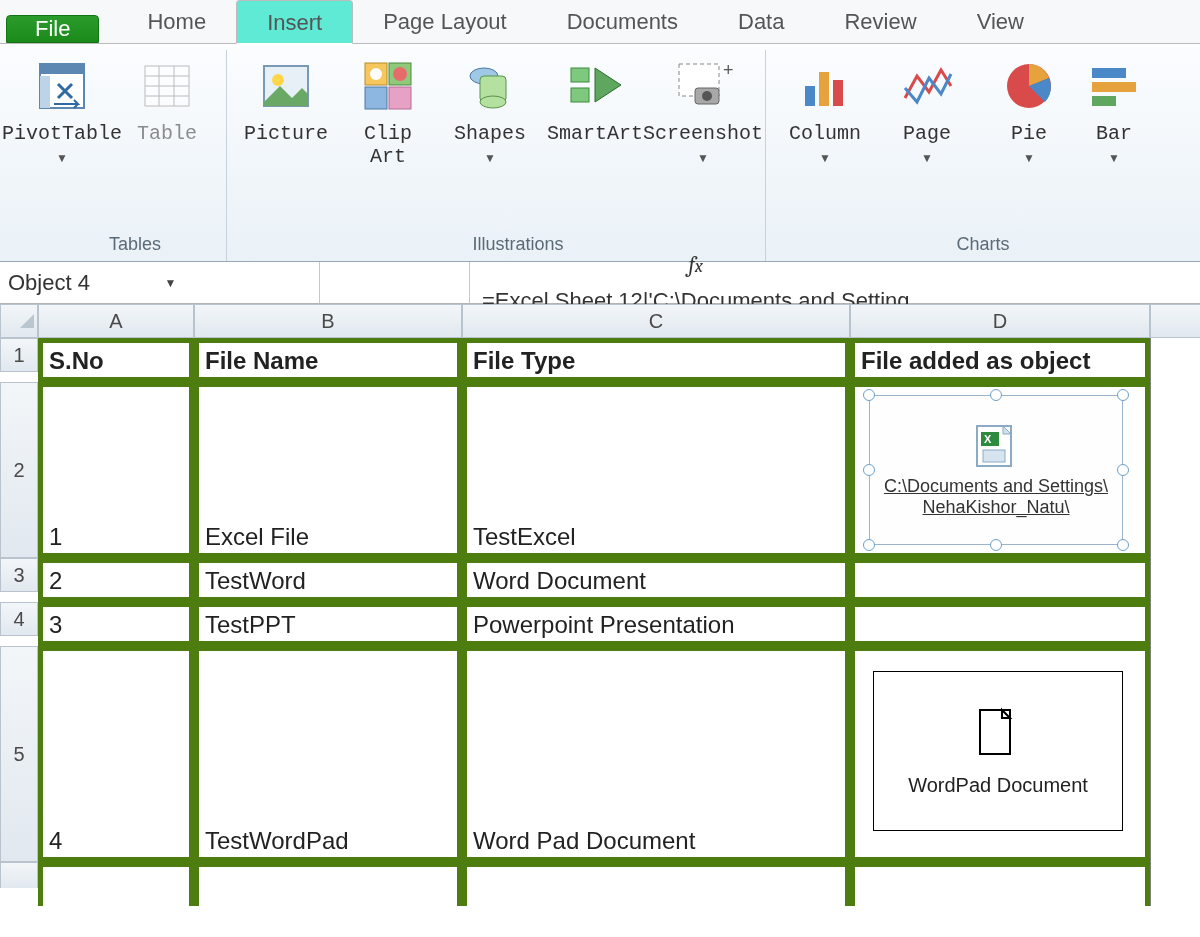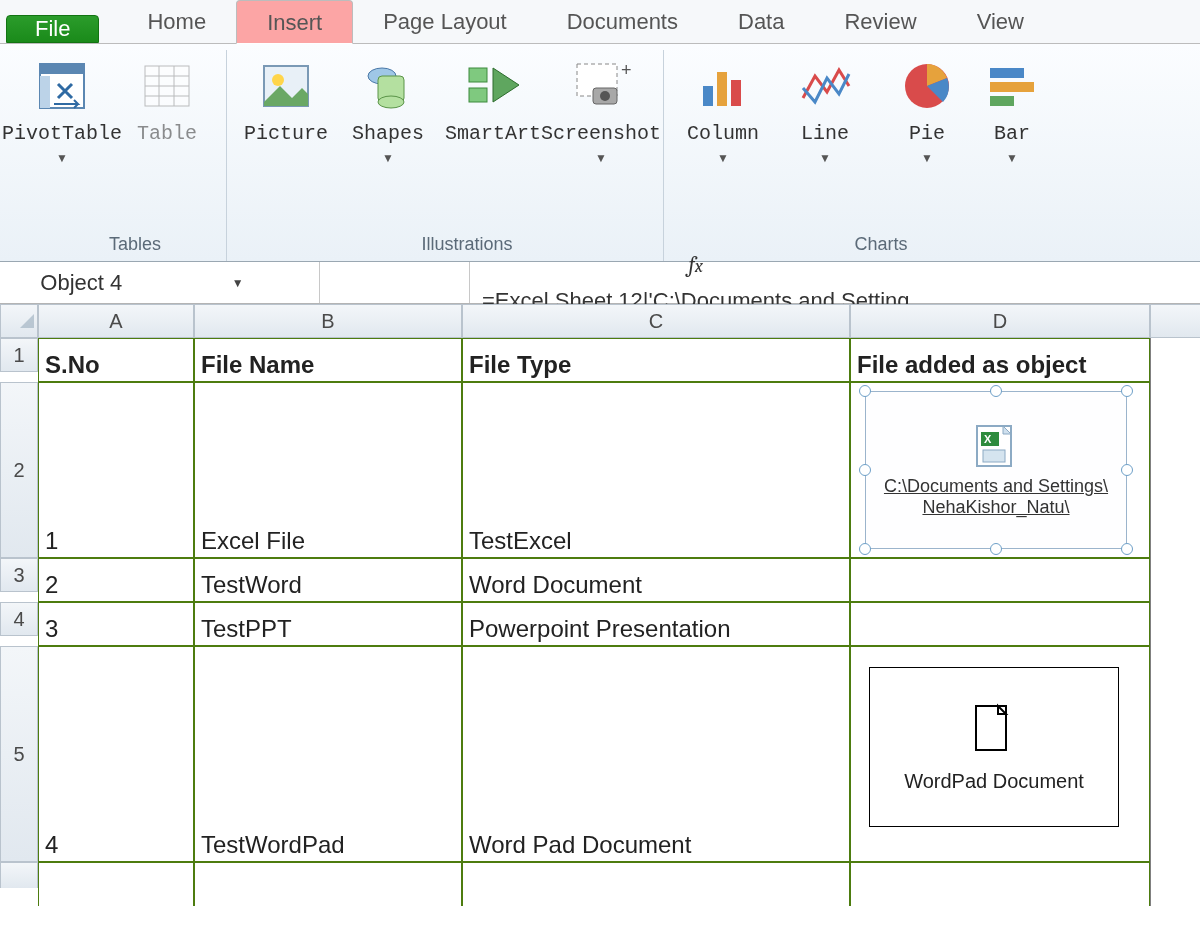--- a/index.html
+++ b/index.html
@@ -1,45 +1,45 @@
 <!DOCTYPE html>
 <html><head>
 <meta charset="utf-8">
 <style>
   * { box-sizing: border-box; }
   body { margin:0; font-family: "Segoe UI", Tahoma, sans-serif; font-size:18px; color:#333; background:#fff; width:1200px; }
   
   .tabrow { display:flex; align-items:flex-end; height:44px; background:#f6f8fa; border-bottom:1px solid #bcbcbc;}
   .filetab { background:linear-gradient(#2b9c2b,#1a8a1a); color:#fff; padding:10px 28px; font-size:22px; border:1px solid #127412; border-top-left-radius:4px; border-top-right-radius:4px; margin-right:18px; margin-left:6px; height:28px; display:flex; align-items:center;}
   .tab { padding:10px 30px 8px 30px; font-size:22px; color:#555; cursor:default; height:44px; display:flex; align-items:center;}
-  .tab.active { background:#fca5a5; border:1px solid #bcbcbc; border-bottom:1px solid #fff; border-top-left-radius:4px; border-top-right-radius:4px; position:relative; top:1px;}
+  .tab.active { background:#5eead4; border:1px solid #bcbcbc; border-bottom:1px solid #fff; border-top-left-radius:4px; border-top-right-radius:4px; position:relative; top:1px;}
   
   .ribbon { display:flex; background:linear-gradient(#fbfdff,#eaf1f7); border-bottom:1px solid #9aa7b2; padding:6px 0 0 0; height:218px;}
   .group { display:flex; flex-direction:column; align-items:center; padding:0 12px; border-right:1px solid #c7d2dc; }
   .group-items { display:flex; gap:8px; flex:1; align-items:flex-start;}
   .group-label { font-size:18px; color:#5b6a78; padding:4px 0 6px 0;margin-left:44px;}
   .rbtn { display:flex; flex-direction:column; align-items:center; justify-content:flex-start; width:100px; padding-top:6px; gap:6px; text-align:center; font-size:20px; color:#333; min-height:160px;}
   .rbtn .icon { width:60px; height:60px; display:flex; align-items:center; justify-content:center;}
   .rbtn .lbl { line-height:1.15;font-family:Liberation Mono, monospace;}
   .rbtn .drop { font-size:12px; color:#555;}
   .rbtn.small { width:94px;}
   
   .fxrow { display:flex; align-items:center; border-bottom:1px solid #b4b4b4; height:42px; background:#fff;}
   .namebox { width:320px; border-right:1px solid #c8c8c8; display:flex; align-items:center; padding:0 8px; height:100%;}
-  .namebox span { flex:1; text-align:center; font-size:22px;}
+  .namebox span { flex:1; font-size:22px;}
   .namebox .dd { font-size:12px; color:#444; padding-left:10px;}
   .fxdivider {width:150px; border-right:1px solid #c8c8c8; height:100%;}
   .fx { display:flex; align-items:center; gap:10px; padding:0 12px; font-size:22px;flex-direction:column;}
   .fx .fxlabel { font-style:italic; font-family:"Cambria","Times New Roman",serif;}
   
   .grid { display:grid; grid-template-columns:38px 156px 268px 388px 300px 50px; }
   .colhdr, .rowhdr, .selall { background:linear-gradient(#f3f6f9,#e1e8ef); border:1px solid #b9c3cd; display:flex; align-items:center; justify-content:center; font-size:20px; color:#4a4a4a; height:34px;}
   .selall { justify-content:flex-end; padding-right:3px;}
   .selall svg{opacity:.6}
-  .cell { border:1px solid #4d7c0f; padding:2px 6px; font-size:24px; color:#222; display:flex; align-items:flex-end; background:#fff; min-height:44px; position:relative;}
+  .cell { border:5px solid #4d7c0f; padding:2px 6px; font-size:24px; color:#222; display:flex; align-items:flex-end; background:#fff; min-height:44px; position:relative;}
   .cell.head { font-weight:bold;}
   .r2 { height:176px;}
   .r5 { height:216px;}
   .r6 { height:26px; border-bottom:none;}
   
   .objbox { position:absolute; left:14px; top:8px; right:22px; bottom:8px; border:1px solid #9bb4cc; background:#fefeff; display:flex; flex-direction:column; align-items:center; justify-content:center; gap:6px; padding:4px;}
   .handles .h { position:absolute; width:12px; height:12px; background:#fff; border:1.5px solid #6ea0c8; border-radius:50%;}
   .handles .tl{top:-7px;left:-7px}.handles .tr{top:-7px;right:-7px}.handles .bl{bottom:-7px;left:-7px}.handles .br{bottom:-7px;right:-7px}
   .handles .tm{top:-7px;left:50%;margin-left:-6px}.handles .bm{bottom:-7px;left:50%;margin-left:-6px}
   .handles .ml{left:-7px;top:50%;margin-top:-6px}.handles .mr{right:-7px;top:50%;margin-top:-6px}
@@ -101,20 +101,34 @@
           <svg width="56" height="56">
               <rect x="6" y="8" width="44" height="40" fill="#e8f0f7" stroke="#7a99b5" stroke-width="2"></rect>
               <circle cx="20" cy="22" r="6" fill="#ffd54a"></circle>
               <path d="M6 44 L22 28 L34 40 L44 30 L50 36 L50 48 L6 48 Z" fill="#6aa865"></path>
             </svg>
         </div>
         <div class="lbl">Picture</div>
       </div>
       <div class="rbtn small">
         <div class="icon">
+          <svg width="54" height="54">
+              <rect x="4" y="4" width="22" height="22" fill="#f6c75c" stroke="#b58a2a"></rect>
+              <circle cx="15" cy="15" r="6" fill="#fff"></circle>
+              <rect x="28" y="4" width="22" height="22" fill="#8fc97a" stroke="#4f8a3e"></rect>
+              <circle cx="39" cy="15" r="7" fill="#e86b6b"></circle>
+              <rect x="4" y="28" width="22" height="22" fill="#8db7e0" stroke="#4a78a8"></rect>
+              <rect x="28" y="28" width="22" height="22" fill="#e6a1c4" stroke="#b56a94"></rect>
+            </svg>
+        </div>
+        <div class="lbl" style="white-space:pre-line">Clip
+Art</div>
+      </div>
+      <div class="rbtn small">
+        <div class="icon">
           <svg width="56" height="56">
               <ellipse cx="22" cy="18" rx="14" ry="8" fill="#9fc7e6" stroke="#4a78a8"></ellipse>
               <rect x="18" y="18" width="26" height="26" rx="4" fill="#b4e0a0" stroke="#5a9448"></rect>
               <ellipse cx="31" cy="44" rx="13" ry="6" fill="#b4e0a0" stroke="#5a9448"></ellipse>
             </svg>
         </div>
         <div class="lbl">Shapes</div>
         <div class="drop">▼</div>
       </div>
       <div class="rbtn">
@@ -157,21 +171,21 @@
         <div class="lbl">Column</div>
         <div class="drop">▼</div>
       </div>
       <div class="rbtn small">
         <div class="icon">
           <svg width="56" height="56">
               <polyline points="6,40 18,18 30,34 42,12 52,28" fill="none" stroke="#d94b4b" stroke-width="3"></polyline>
               <polyline points="6,30 18,44 30,20 42,36 52,16" fill="none" stroke="#4a88c7" stroke-width="3"></polyline>
             </svg>
         </div>
-        <div class="lbl">Line</div>
+        <div class="lbl">Page</div>
         <div class="drop">▼</div>
       </div>
       <div class="rbtn small">
         <div class="icon">
           <svg width="56" height="56">
               <circle cx="28" cy="28" r="22" fill="#d94b4b"></circle>
               <path d="M28 28 L28 6 A22 22 0 0 1 48 20 Z" fill="#e6a23c"></path>
               <path d="M28 28 L48 20 A22 22 0 0 1 44 44 Z" fill="#4a88c7"></path>
             </svg>
         </div>

